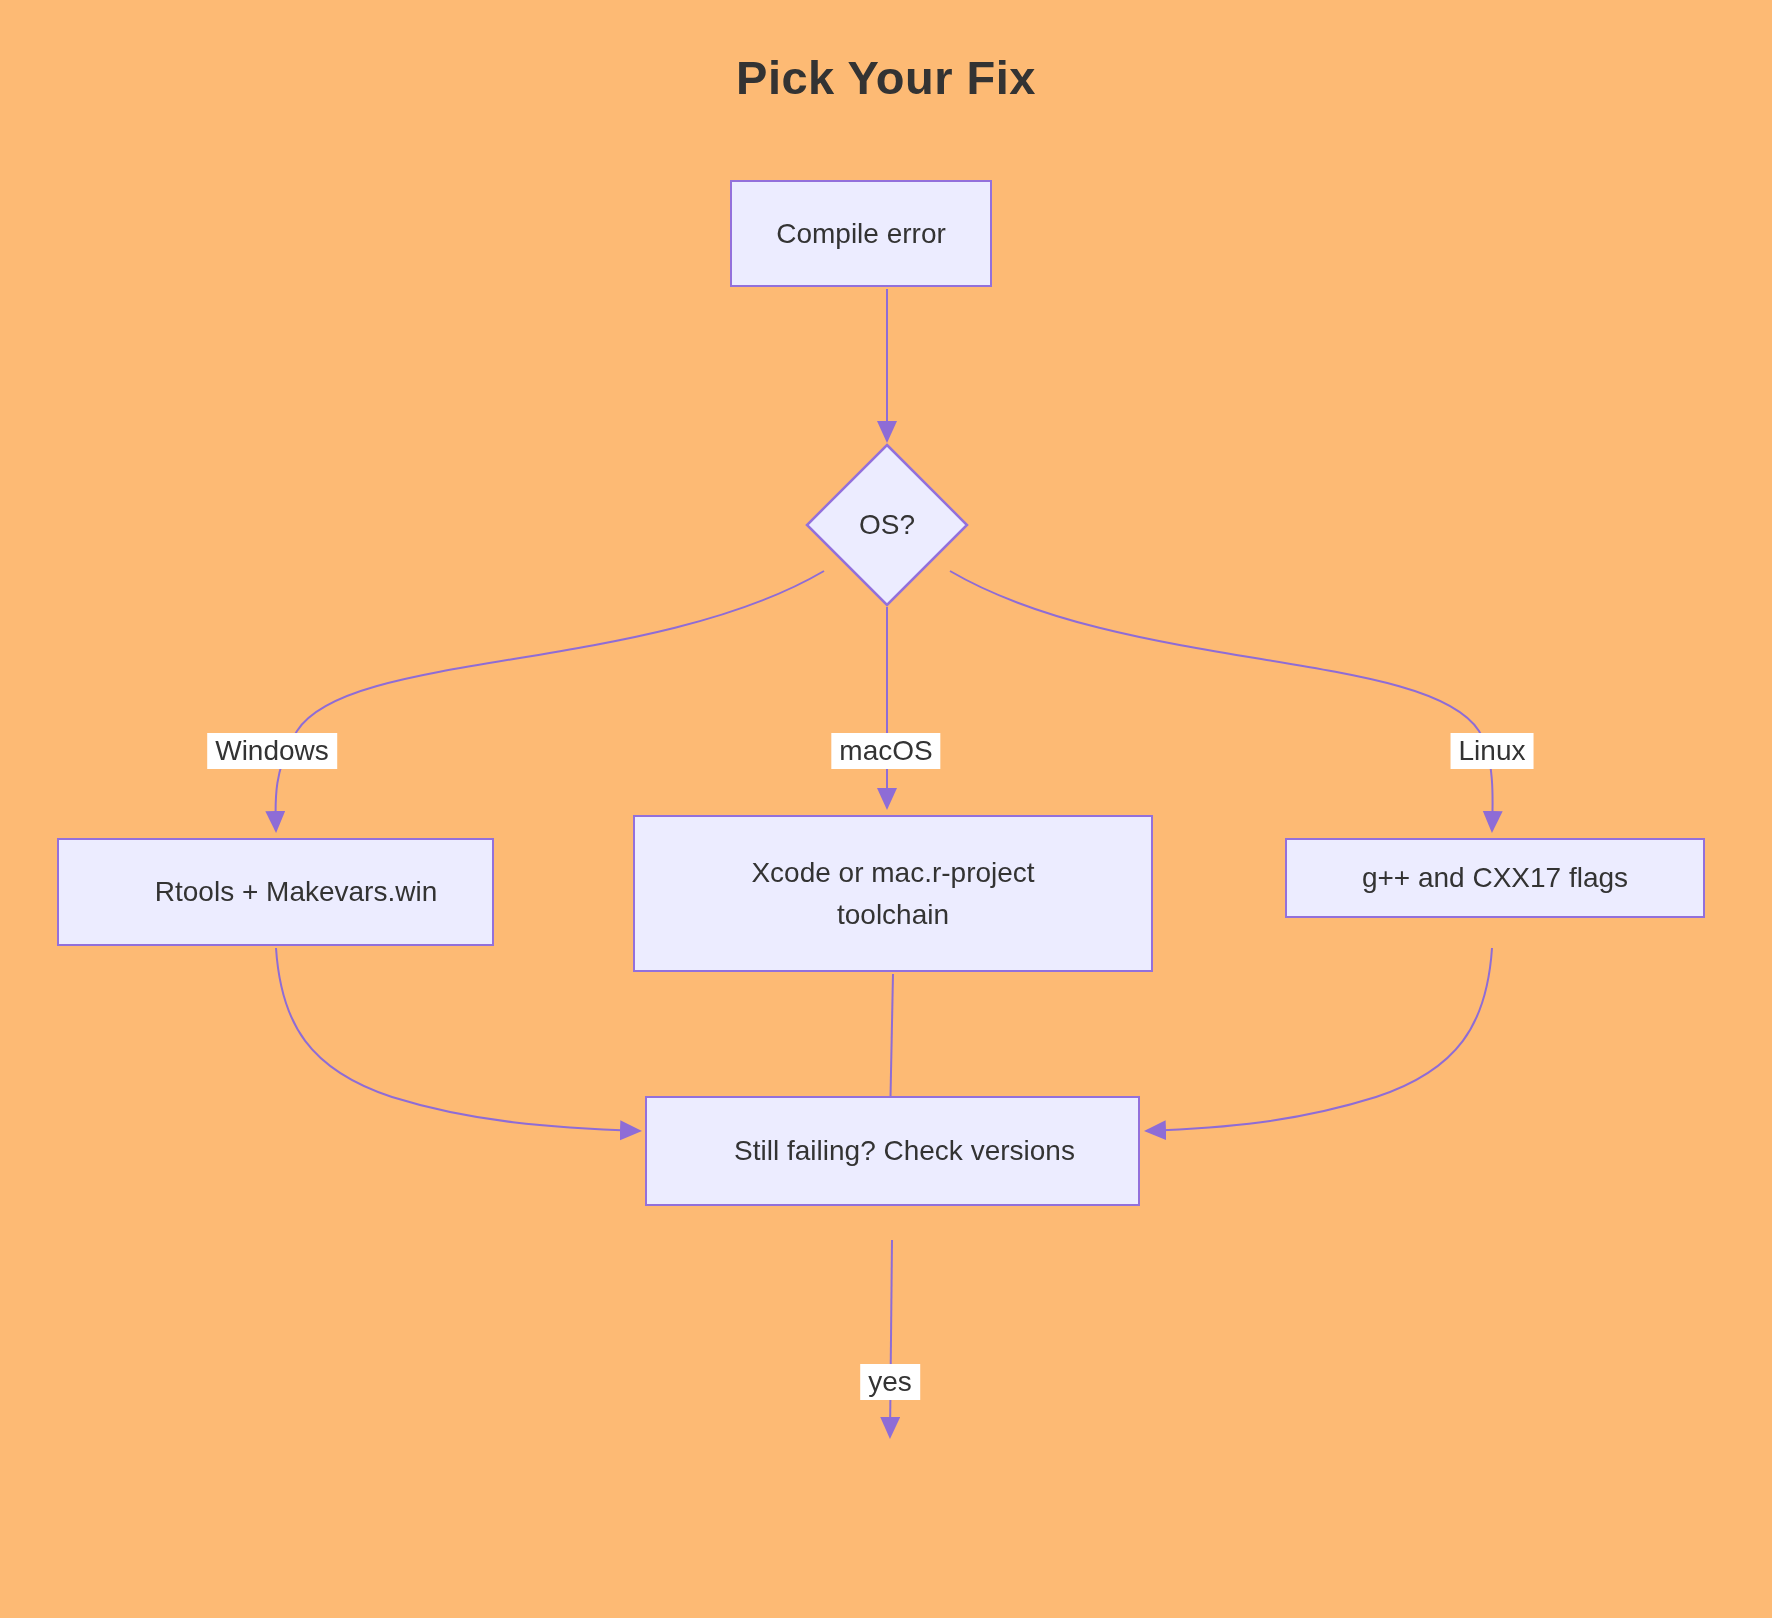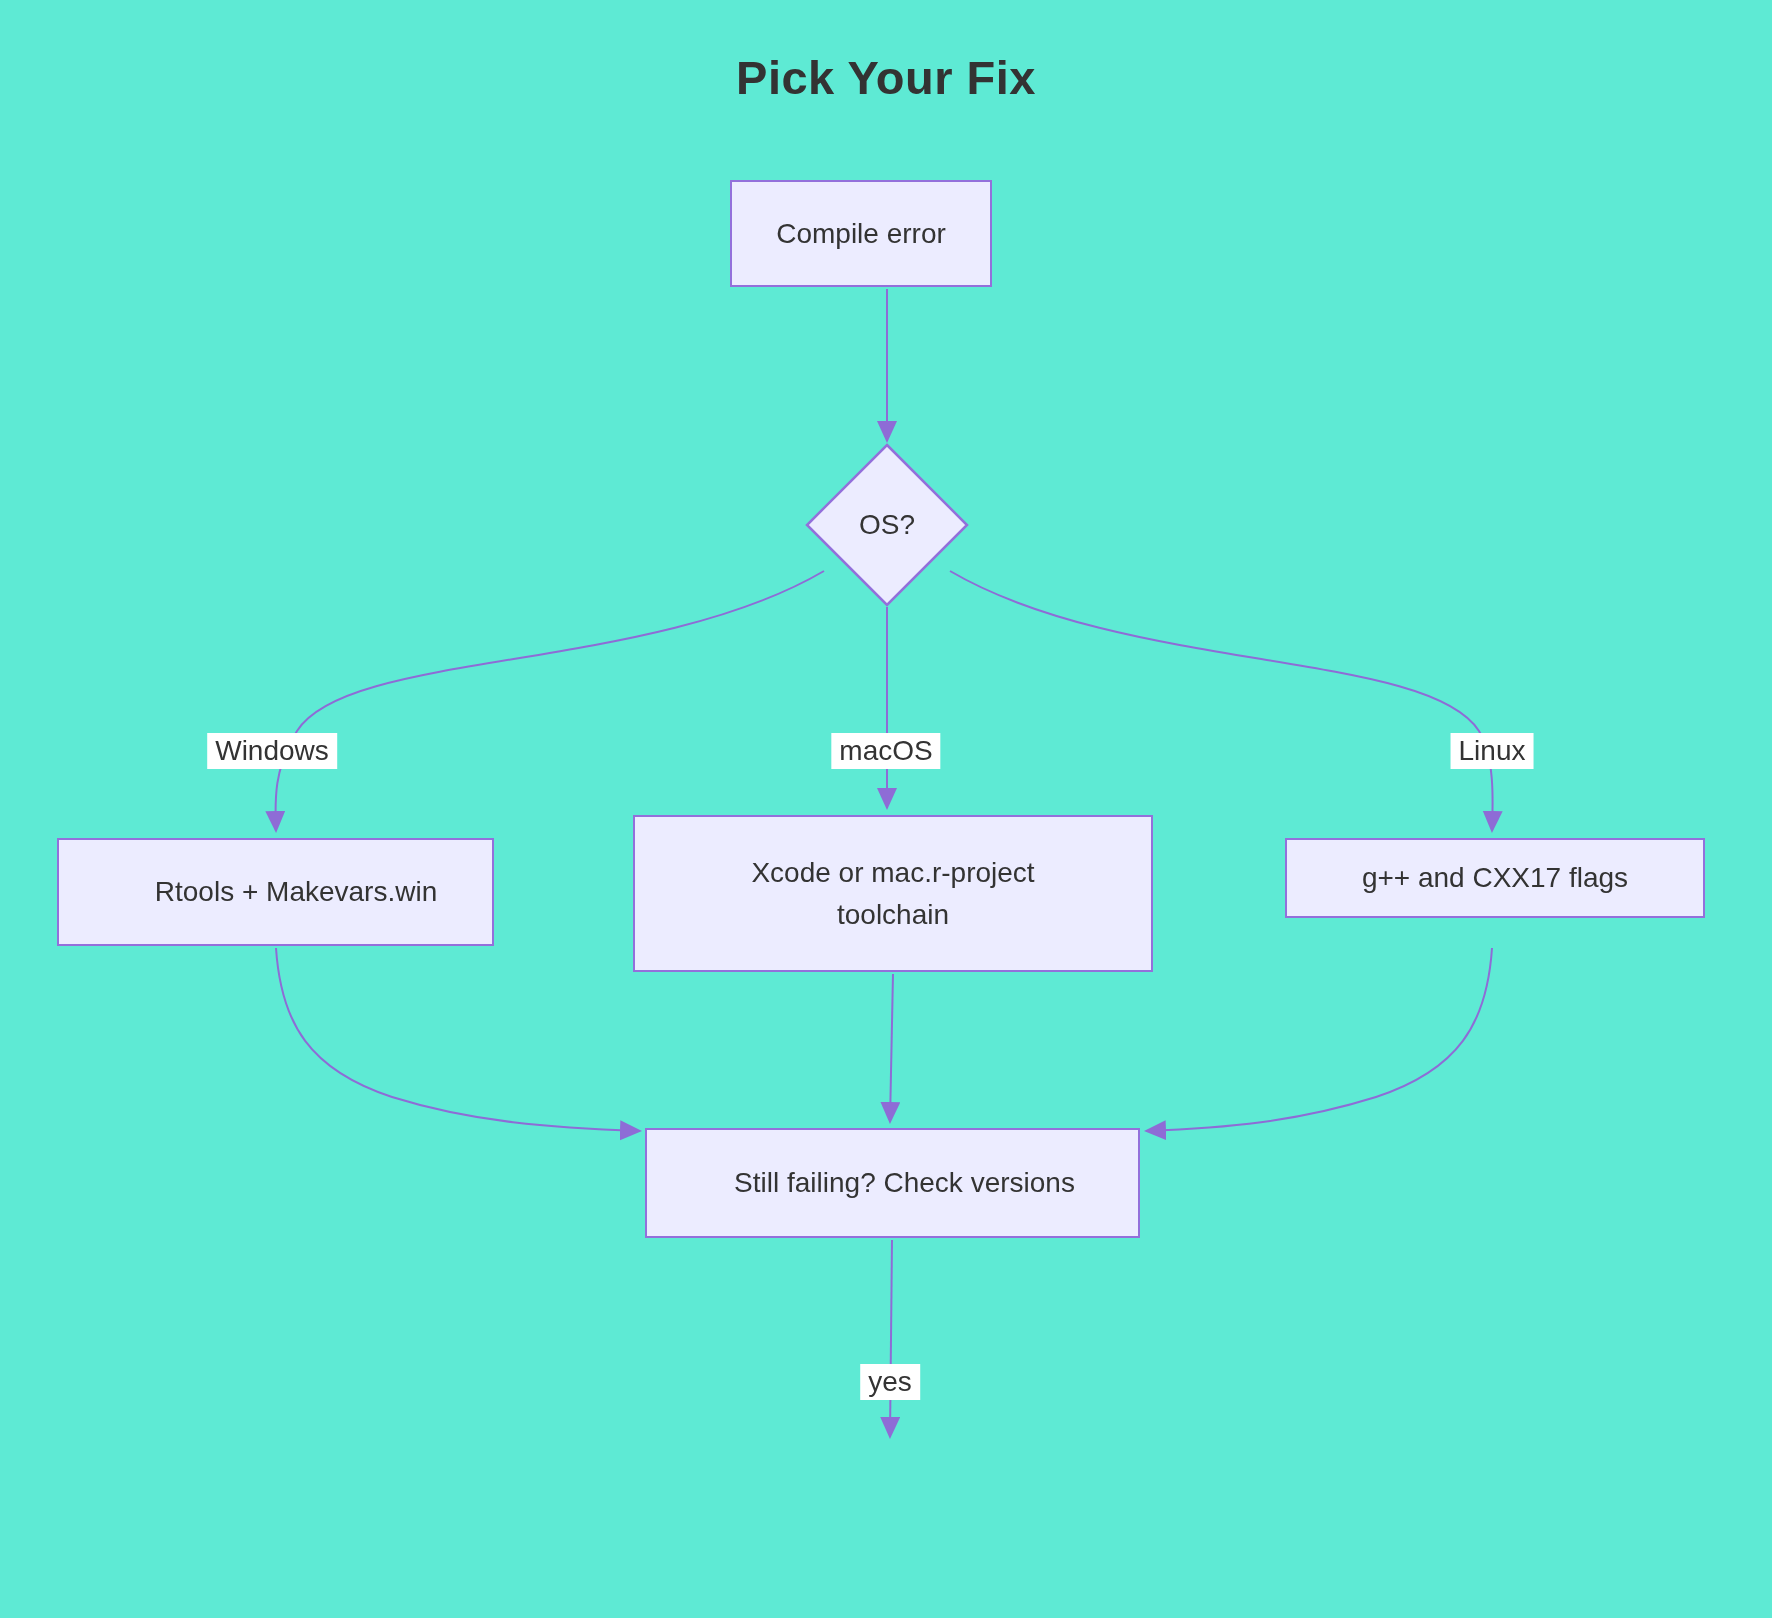--- a/index.html
+++ b/index.html
@@ -5,21 +5,21 @@
   html, body {
     margin: 0;
     padding: 0;
     background: #ffffff;
     font-family: "Liberation Sans", "DejaVu Sans", sans-serif;
   }
   .canvas {
     position: relative;
     width: 1772px;
     height: 1618px;
-    background: #5eead4;
+    background: #fdba74;
     overflow: hidden;
   }
   .diagram-title {
     position: absolute;
     top: 50px;
     left: 0;
     width: 100%;
     text-align: center;
     font-size: 47px;
     font-weight: 700;
@@ -115,21 +115,21 @@
   </div>
 
   <div class="node" style="left:633px; top:815px; width:520px; height:157px;">
     <span class="wrap-340">Xcode or mac.r-project toolchain</span>
   </div>
 
   <div class="node" style="left:1285px; top:838px; width:420px; height:80px;">
     <span>g++ and CXX17 flags</span>
   </div>
 
-  <div class="node" style="left:645px; top:1128px; width:495px; height:110px;padding-left:24px;">
+  <div class="node" style="left:645px; top:1096px; width:495px; height:110px;padding-left:24px;">
     <span>Still failing? Check versions</span>
   </div>
 
 
   <div class="edge-label" style="left:272px; top:714px;">Windows</div>
 
   <div class="edge-label" style="left:886px; top:714px;">macOS</div>
 
   <div class="edge-label" style="left:1492px; top:714px;">Linux</div>
 

